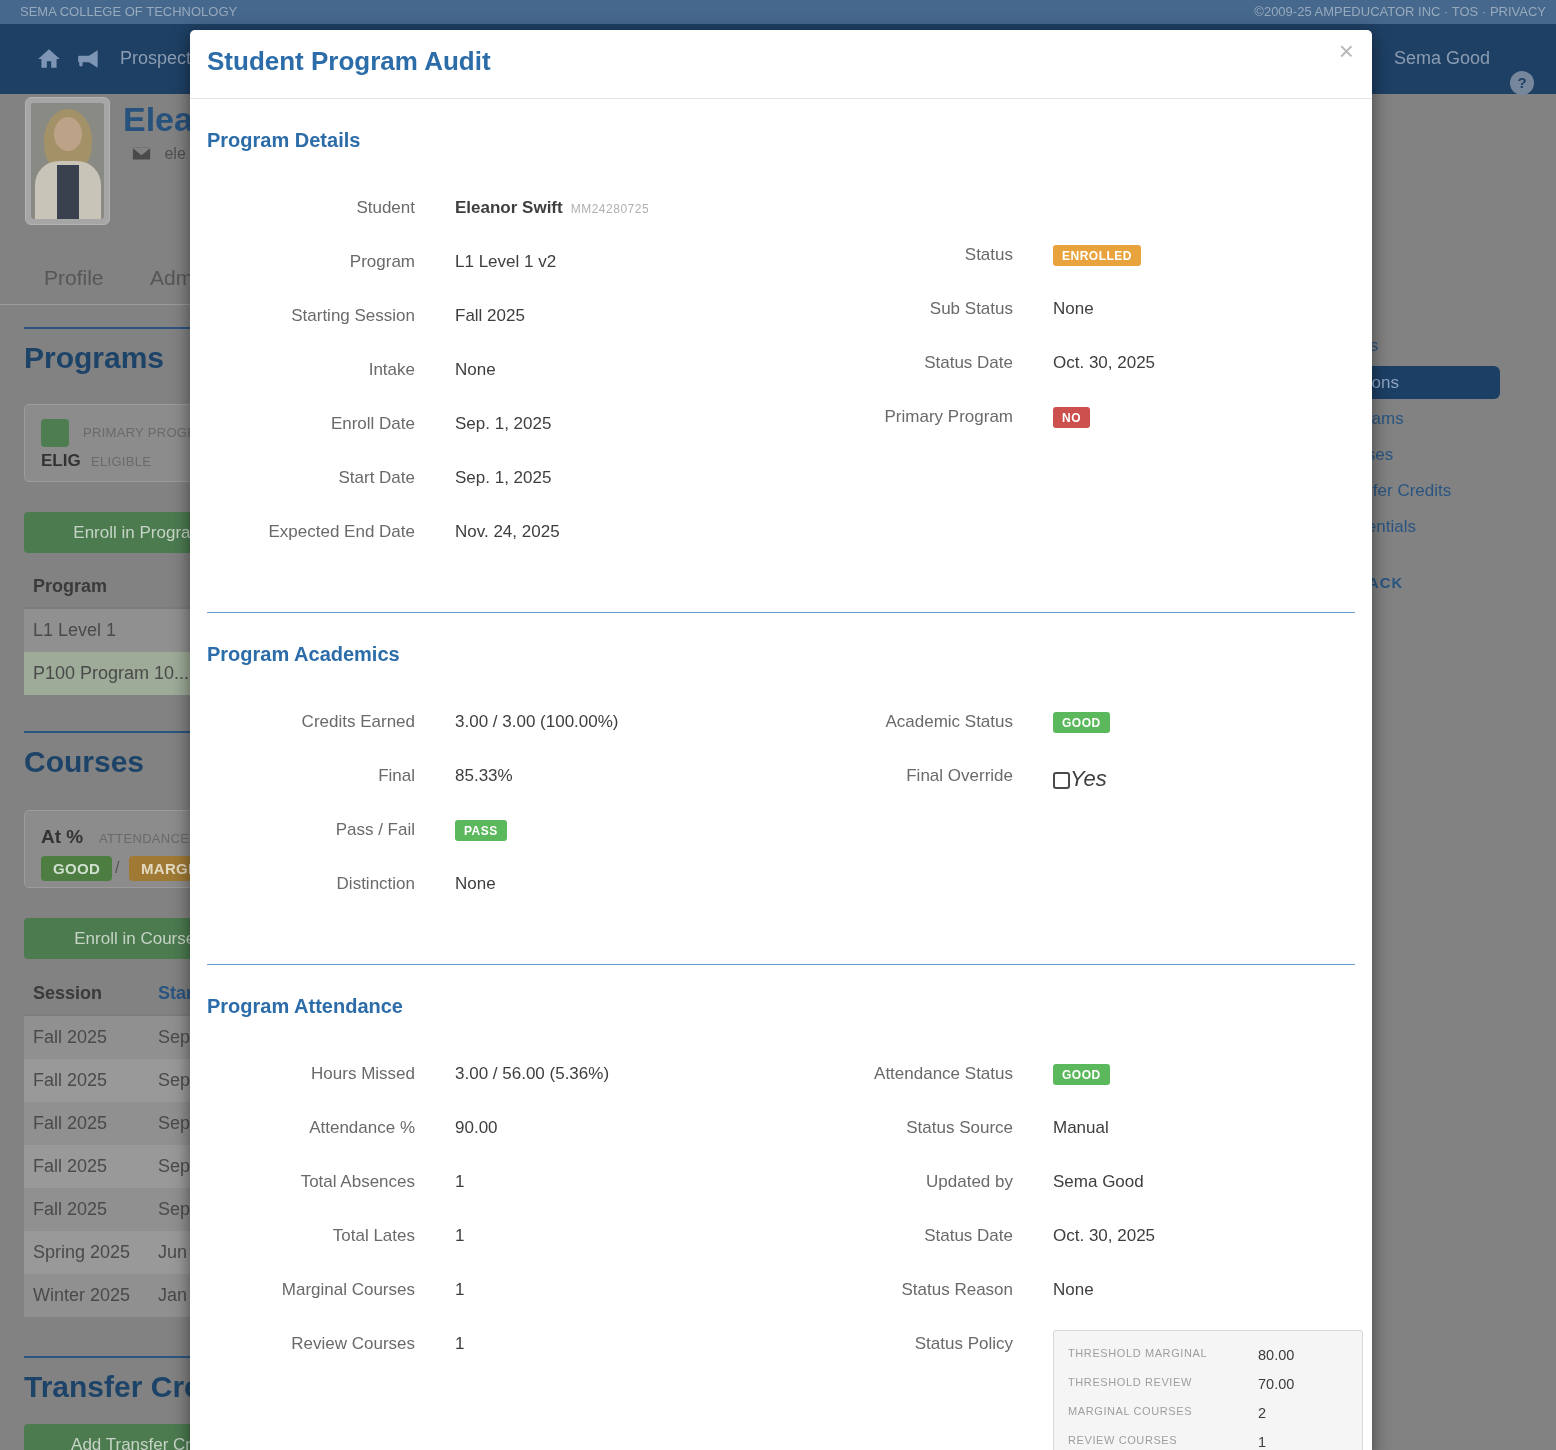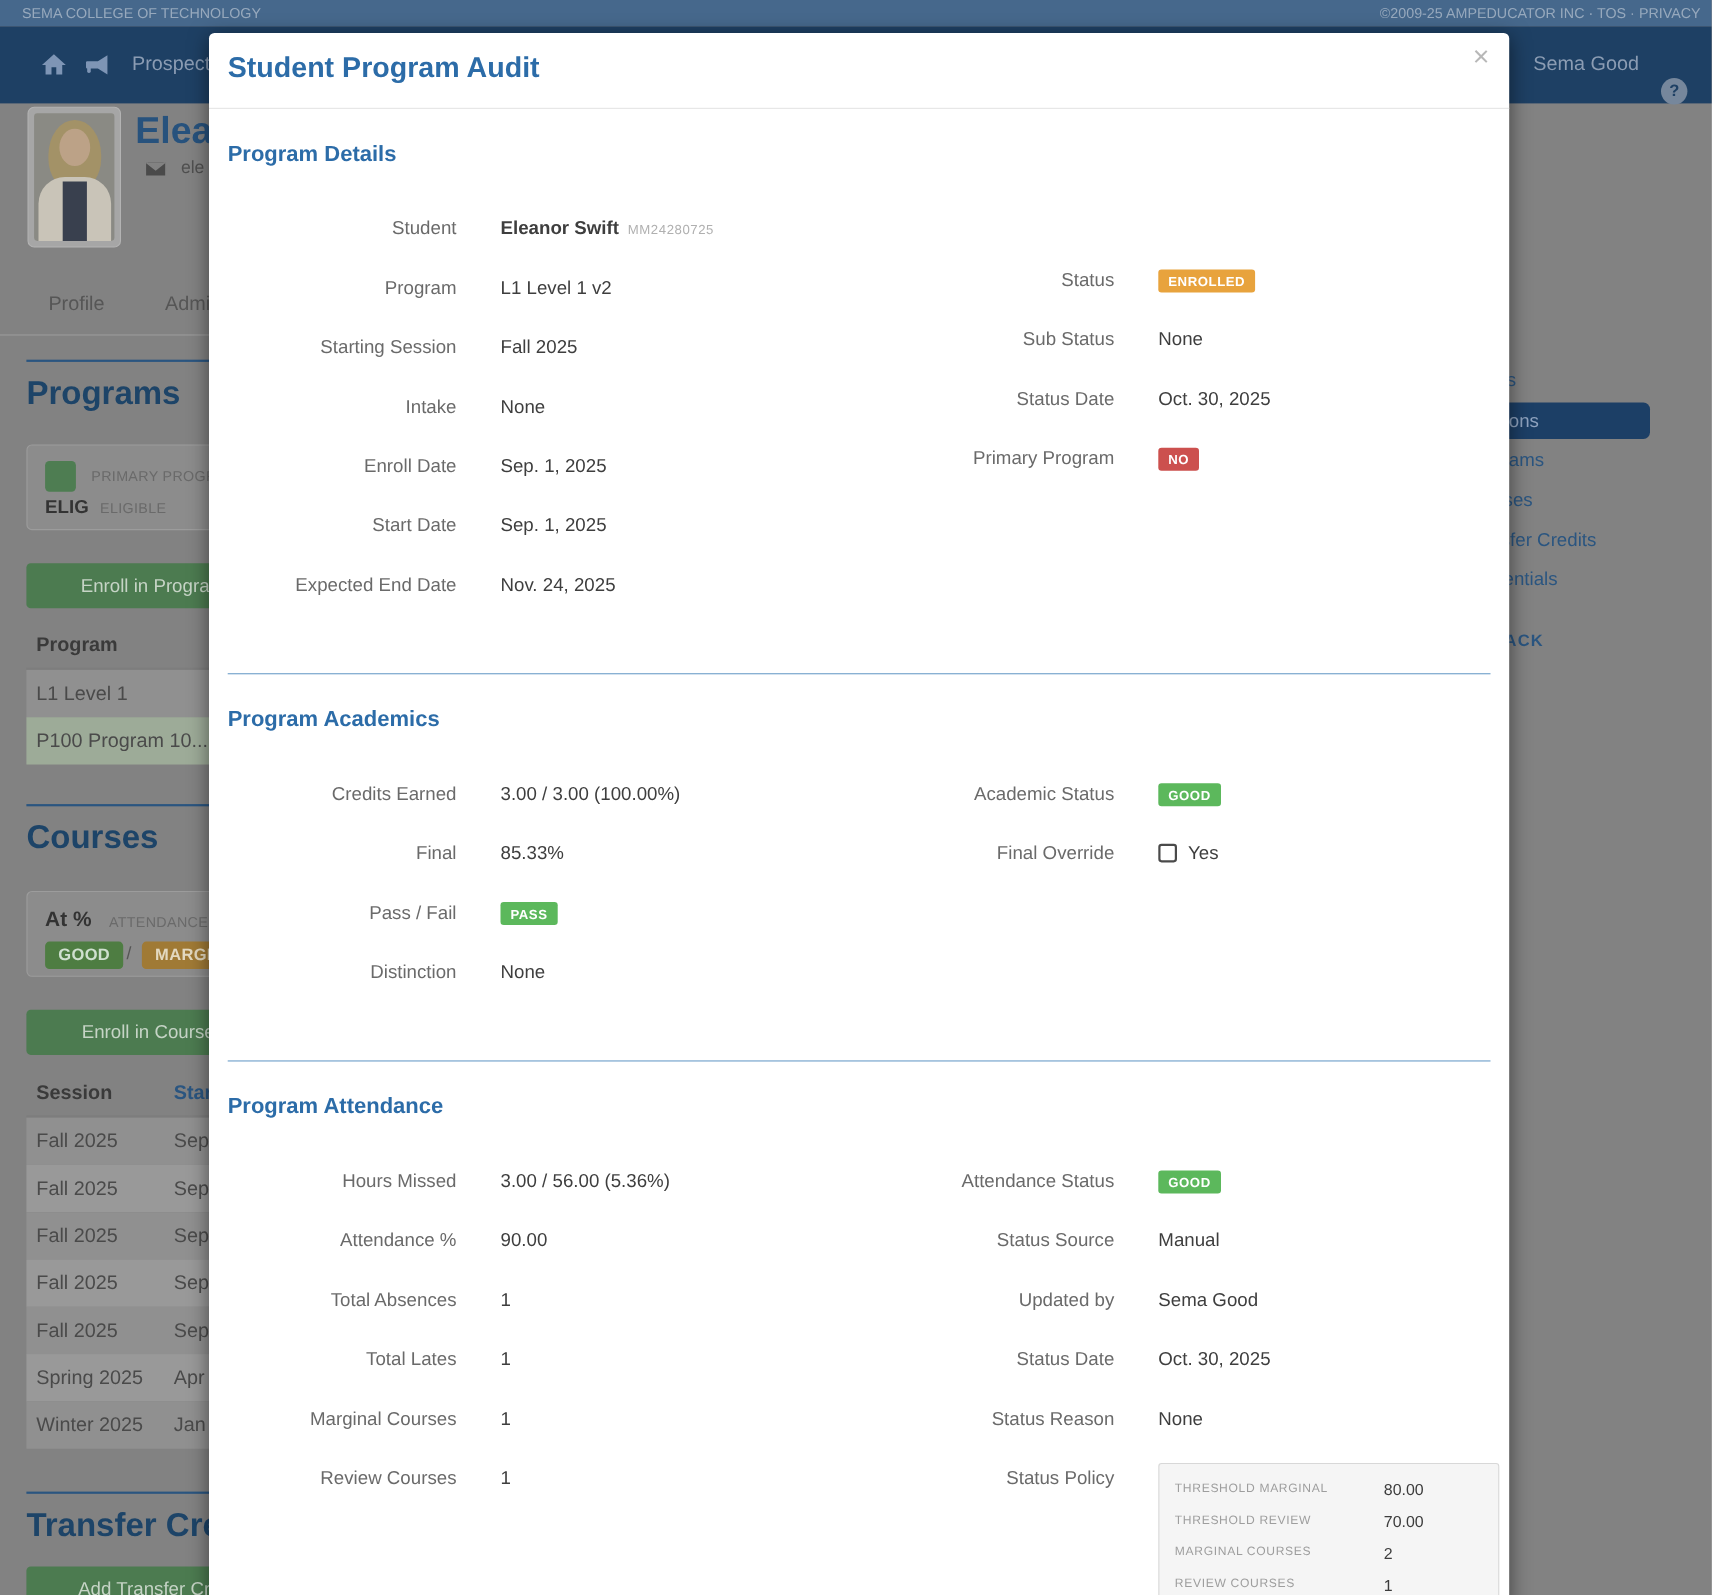--- a/index.html
+++ b/index.html
@@ -28,21 +28,21 @@
   .avatar-photo .hair { position:absolute; left:13px; top:6px; width:48px; height:64px; background:#a39267; border-radius:50% 50% 45% 45%; }
   .avatar-photo .face { position:absolute; left:23px; top:14px; width:28px; height:34px; background:#bca287; border-radius:50%; }
   .avatar-photo .body { position:absolute; left:4px; top:58px; width:66px; height:62px; background:#c9c4b8; border-radius:24px 24px 0 0; }
   .avatar-photo .shirt { position:absolute; left:26px; top:62px; width:22px; height:58px; background:#39404e; }
 
   .student-name { position:absolute; left:123px; top:100px; font-size:34px; font-weight:bold; color:#27527d; white-space:nowrap; }
   .email-row { position:absolute; left:131px; top:144px; }
   .email-row svg { width:21px; height:17px; fill:#4a4a4a; vertical-align:middle; }
   .email-text { font-size:16px; color:#4f4f4f; margin-left:8px; vertical-align:middle; }
 
-  .tab { position:absolute; top:266px; font-size:18px; color:#565656; white-space:nowrap; }
+  .tab { position:absolute; top:266px; font-size:21px; color:#565656; white-space:nowrap; }
   .tabbar-line { position:absolute; top:304px; left:0; width:1300px; border-top:1px solid #9b9b9b; }
 
   .blue-hr { position:absolute; left:24px; width:1270px; border-top:2px solid #2a5580; }
   .section-heading-bg { position:absolute; left:24px; font-size:30px; font-weight:bold; color:#1d4468; white-space:nowrap; }
 
   .bg-card { position:absolute; left:24px; width:430px; height:78px; background:#8c8c8c;
              border:1px solid #9c9c9c; border-radius:5px; }
   .sq-green { position:absolute; left:16px; top:14px; width:28px; height:28px; background:#4e7d52; border-radius:4px; }
   .caps-sm { font-size:13px; color:#6a6a6a; letter-spacing:.3px; white-space:nowrap; }
   .code-bold { font-size:17px; font-weight:bold; color:#333; white-space:nowrap; }
@@ -90,21 +90,21 @@
   .sid { font-size:12px; color:#b0b0b0; letter-spacing:.5px; margin-left:8px; font-weight:normal; }
 
   .badge { display:inline-block; font-size:12px; font-weight:bold; color:#fff; padding:5px 9px 4px 9px;
            border-radius:3px; letter-spacing:.5px; line-height:1; }
   .badge.orange { background:#e8a33d; }
   .badge.red    { background:#cc504e; }
   .badge.green  { background:#5cb85c; }
 
   .cbx { display:inline-block; width:17px; height:17px; border:2px solid #4a4a4a; border-radius:3px;
          vertical-align:-3px; background:#fff; }
-  .cbx-label { margin-left:10px; font-size:17px; color:#3e3e3e; }
+  .cbx-label { font-size:22px; color:#3e3e3e;font-style:italic; }
 
   .policy-box { width:310px; background:#f5f5f5; border:1px solid #d8d8d8; border-radius:3px;
                 padding:16px 14px; margin-left:40px; }
   .prow { display:flex; height:29px; }
   .plabel { width:190px; font-size:11px; color:#9e9e9e; letter-spacing:.6px; flex:none; }
   .pvalue { font-size:14.5px; color:#3c3c3c; }
 </style>
 </head>
 <body>
 
@@ -210,21 +210,21 @@
     <div class="tr even">
         <span class="td c1">Fall 2025</span>
         <span class="td">Sep</span>
       </div>
     <div class="tr odd">
         <span class="td c1">Fall 2025</span>
         <span class="td">Sep</span>
       </div>
     <div class="tr even">
         <span class="td c1">Spring 2025</span>
-        <span class="td">Apr</span>
+        <span class="td">Jun</span>
       </div>
     <div class="tr odd">
         <span class="td c1">Winter 2025</span>
         <span class="td">Jan</span>
       </div>
   </div>
 
   <div class="blue-hr" style="top:1356px;"></div>
   <div class="section-heading-bg" style="top:1370px;">Transfer Credits</div>
   <button class="green-btn" style="top:1424px; width:250px; height:41px;">Add Transfer Credits</button>

